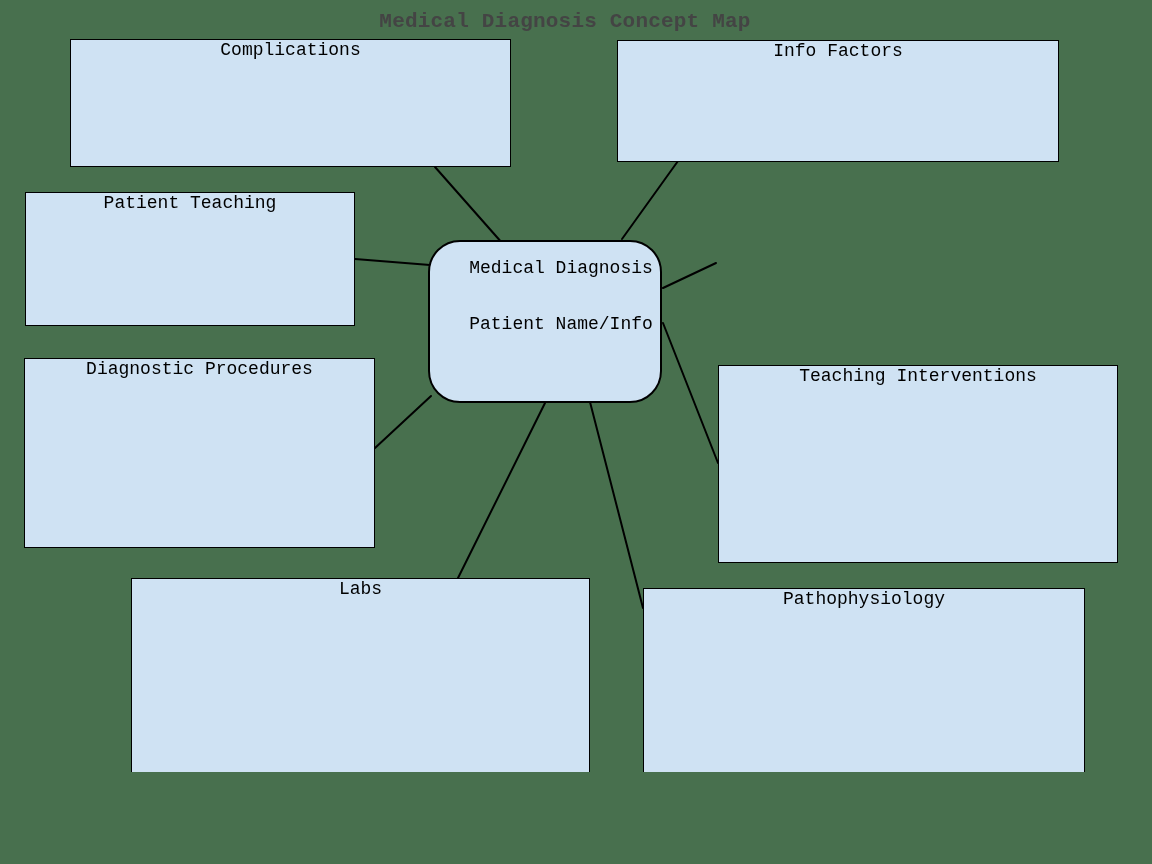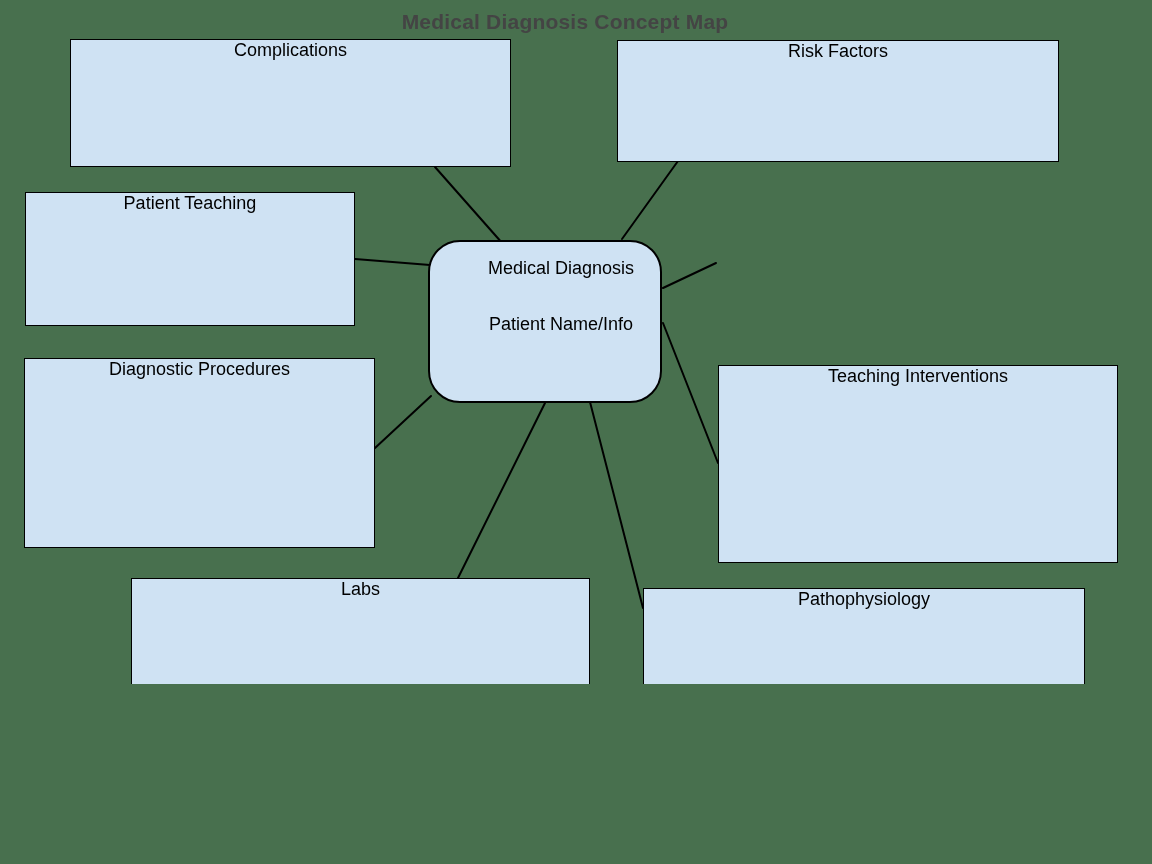--- a/index.html
+++ b/index.html
@@ -3,23 +3,23 @@
 <meta charset="utf-8">
 <style>
   html, body {
     margin: 0;
     padding: 0;
     background: var(--background, #48704E);
   }
   .canvas {
     position: relative;
     width: 1152px;
-    height: 684px;
+    height: 772px;
     background: var(--background, #48704E);
-    font-family: Liberation Sans, sans-serif;
+    font-family: Liberation Mono, monospace;
     overflow: hidden;
   }
   .diagram-title {
     position: absolute;
     top: 10px;
     left: 0;
     width: 1130px;
     text-align: center;
     font-size: 21px;
     font-weight: bold;
@@ -83,21 +83,21 @@
     <line x1="663" y1="323" x2="718" y2="463"></line>
     <line x1="545" y1="403" x2="458" y2="578"></line>
     <line x1="590" y1="402" x2="643" y2="608"></line>
   </svg>
 
   <div class="node node-complications">
     <span>Complications</span>
   </div>
 
   <div class="node node-risk-factors">
-    <span>Risk Factors</span>
+    <span>Info Factors</span>
   </div>
 
   <div class="node node-patient-teaching">
     <span>Patient Teaching</span>
   </div>
 
 
   <div class="node node-diagnostic-procedures">
     <span>Diagnostic Procedures</span>
   </div>

